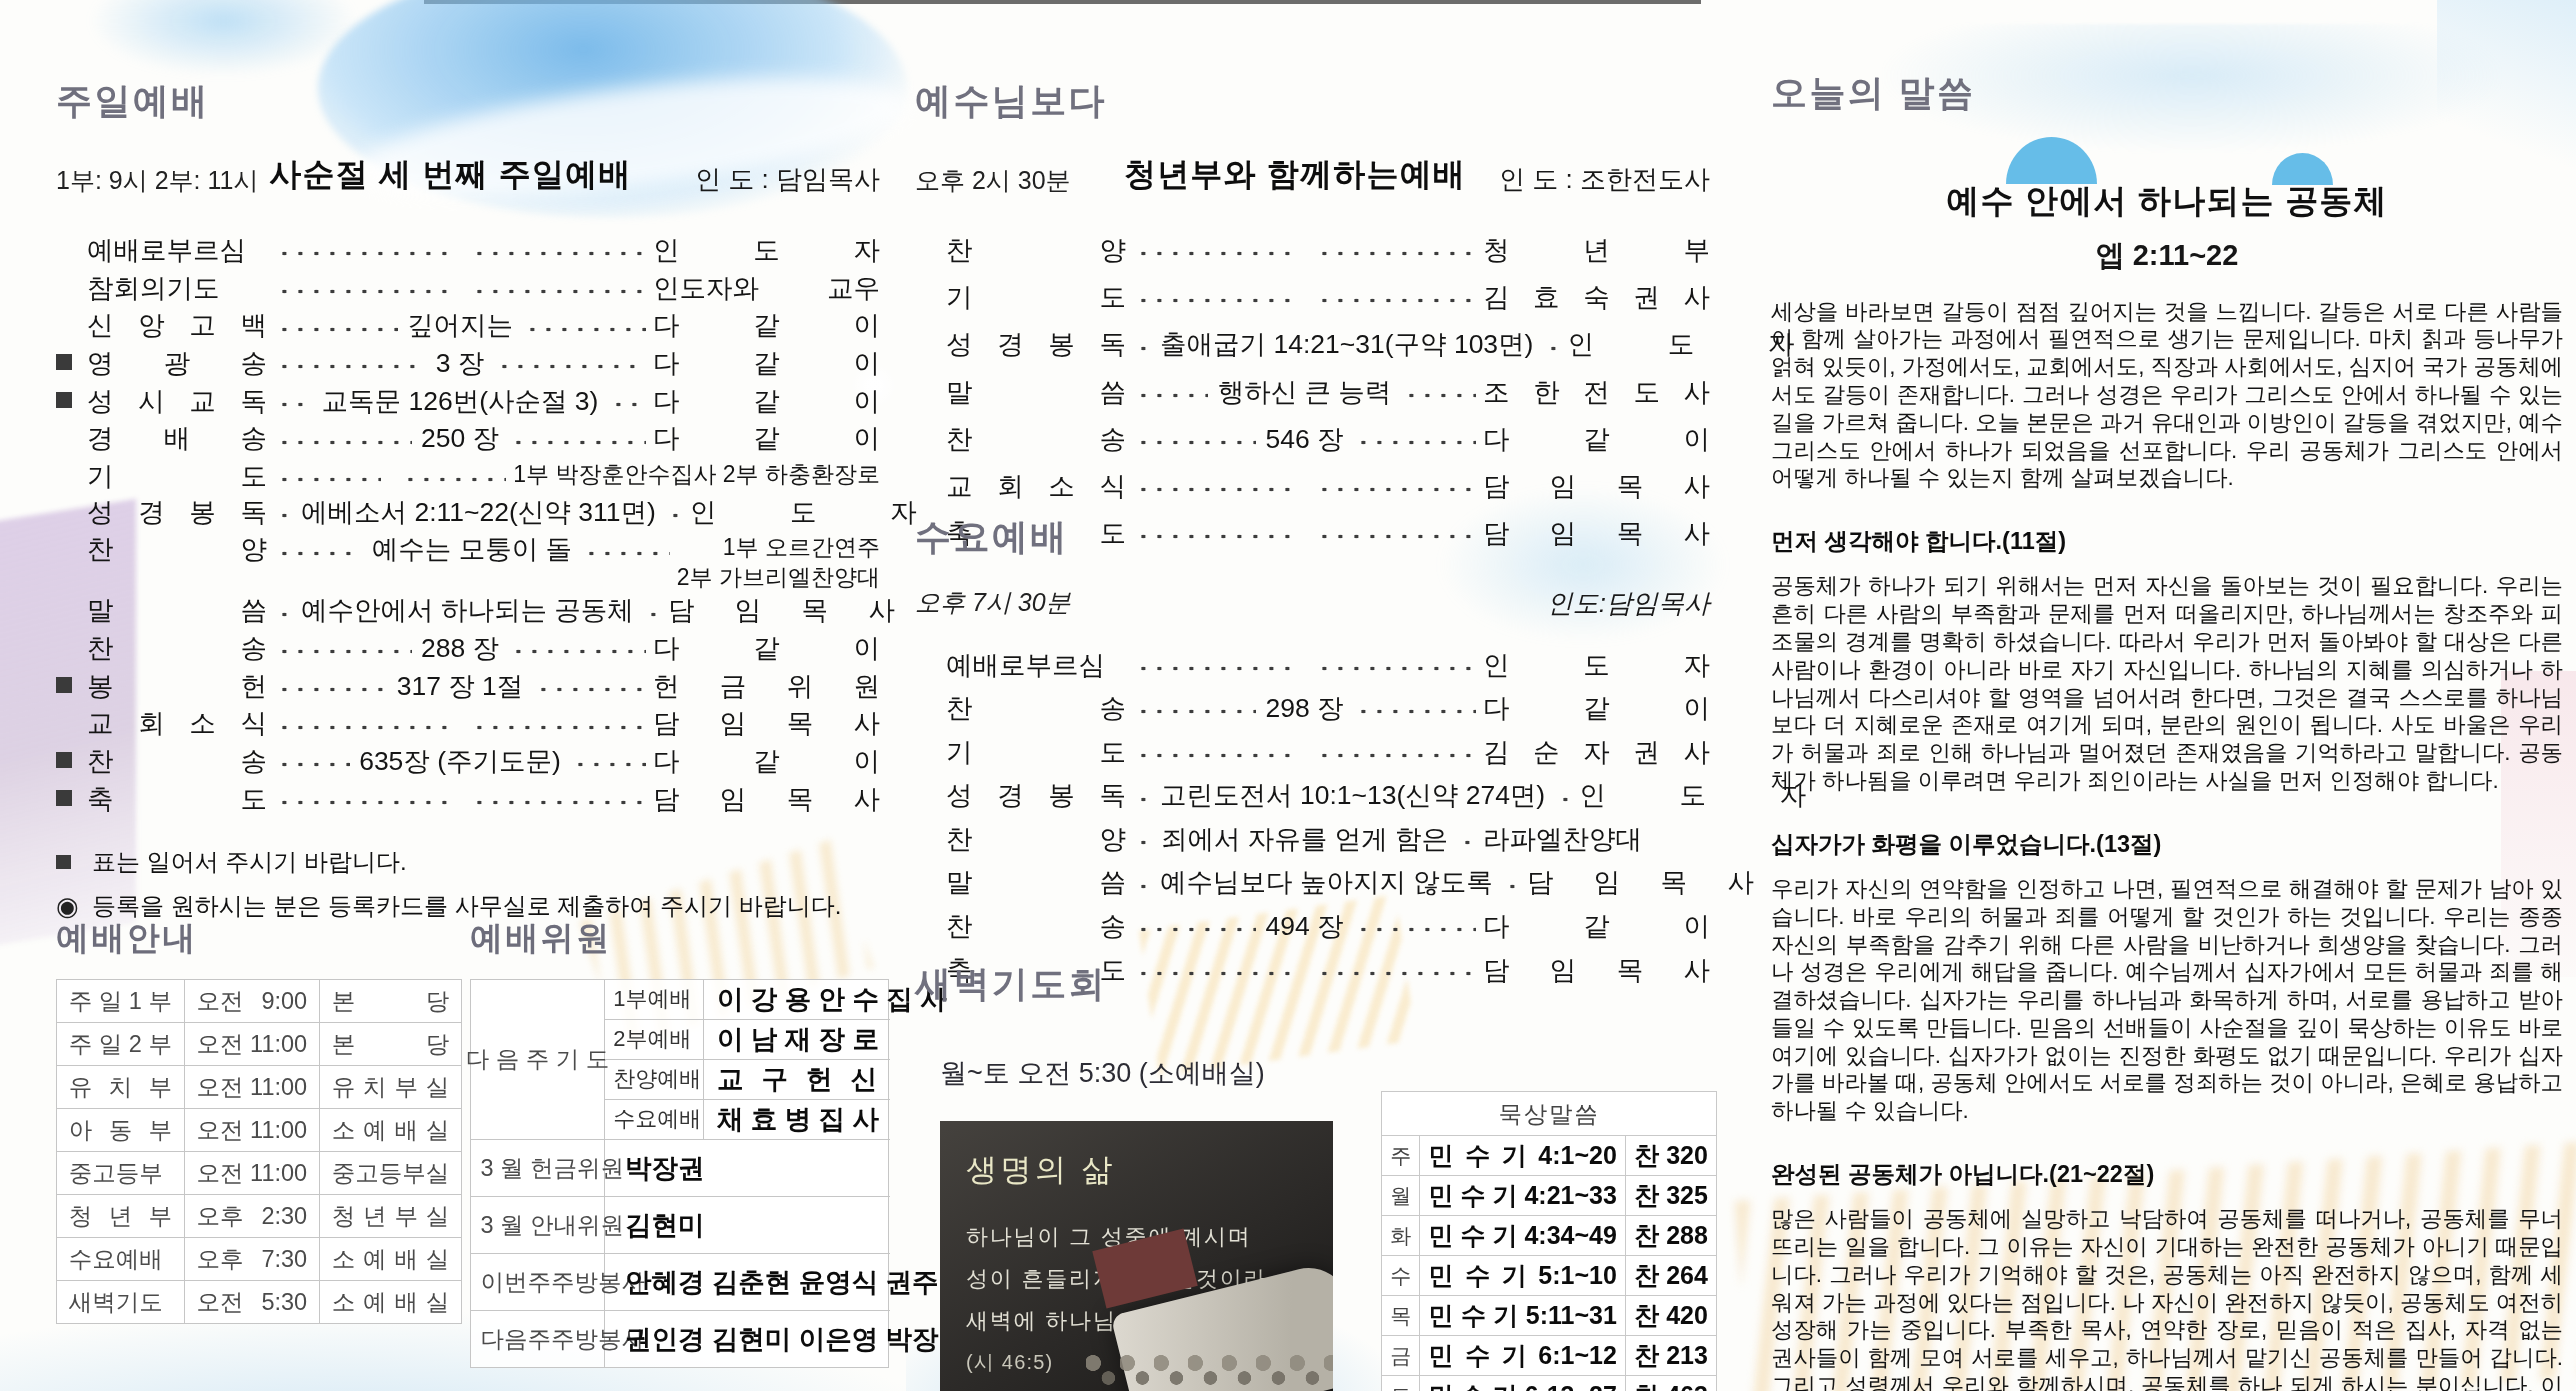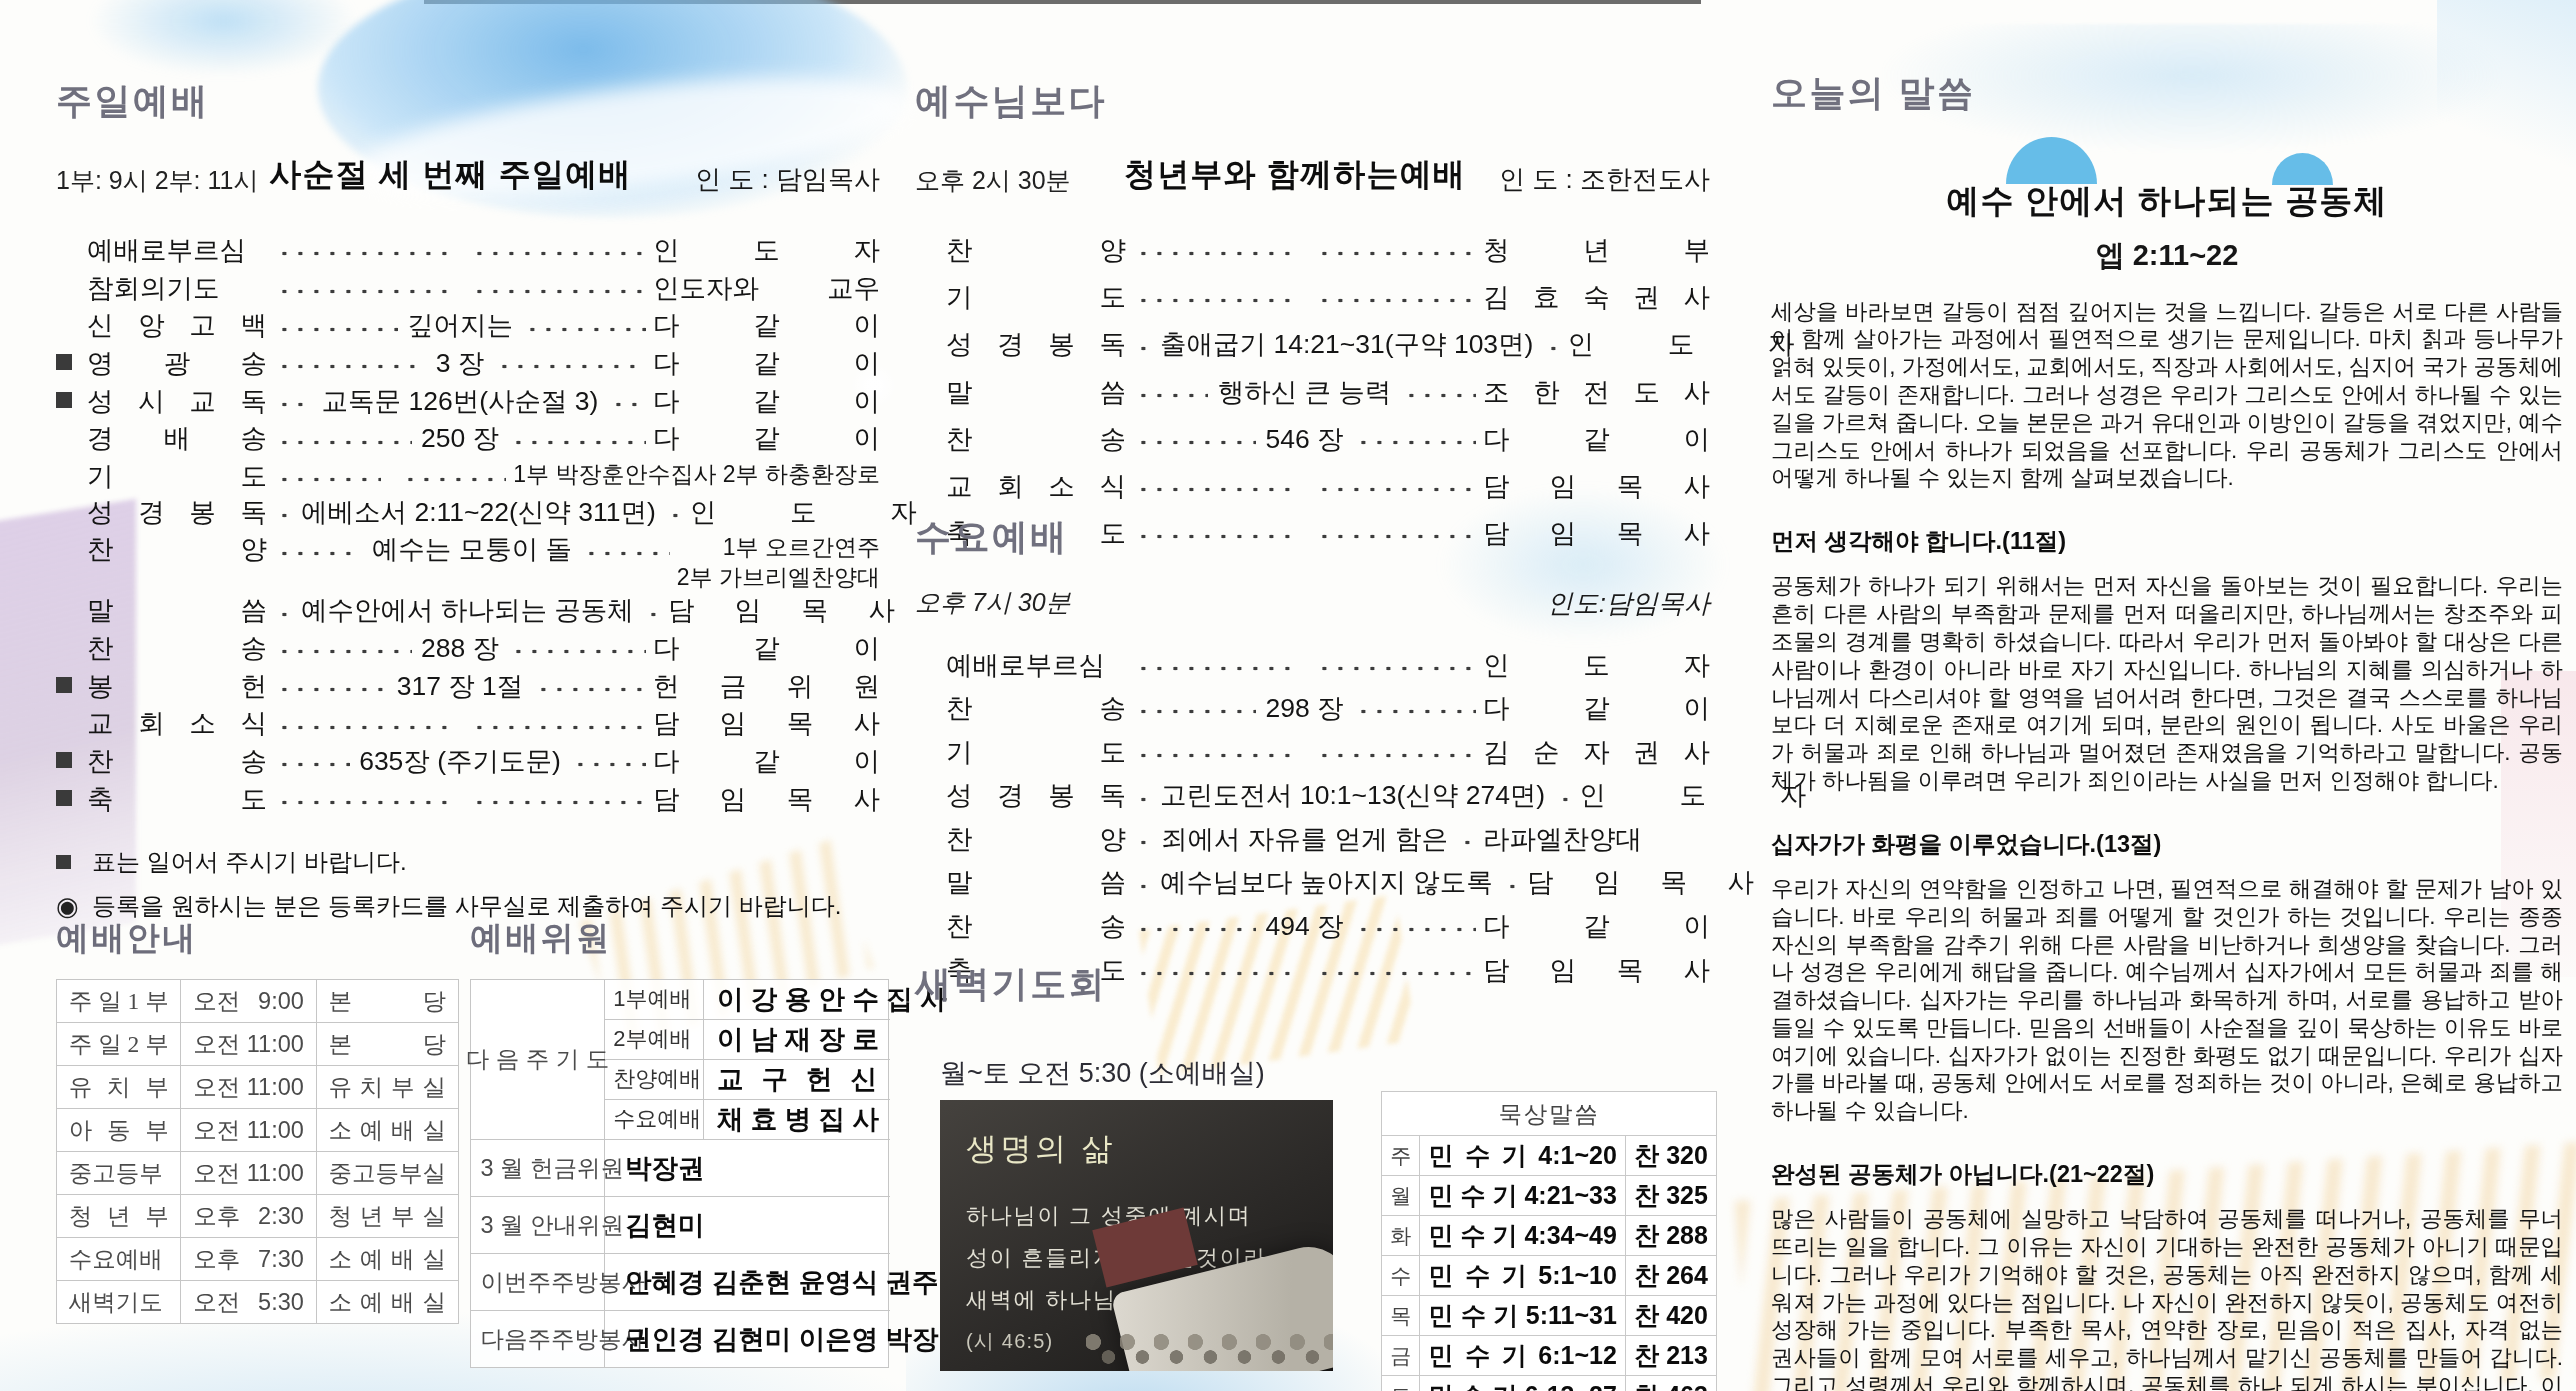--- a/index.html
+++ b/index.html
@@ -70,41 +70,41 @@
   .note .nicon{width:36px;flex:none;display:flex;align-items:center;}
   .nicon .nsq{width:14.7px;height:14.7px;background:#3a3a3a;}
   .nicon .ncirc{font-size:26px;color:#222;line-height:1;}
   
   .lc-bottom{position:absolute;top:839px;left:0;width:824px;}
   .lc-a{position:absolute;left:0;top:0;width:388px;}
   .lc-b{position:absolute;left:406px;top:0;width:419px;padding-left:8px;}
   .sec-h2{font-size:33px;font-weight:bold;color:#6d6d7b;letter-spacing:2.4px;}
   table.info{border-collapse:collapse;margin-top:17.7px;background:rgba(255,255,255,.85);}
   table.info td{border:1.2px solid #c6c6c6;font-size:23.5px;color:#4b4b4b;padding:0 11.8px;height:42px;white-space:nowrap;text-align-last:justify;}
-  td.c-name{width:121px;font-family:Liberation Serif, serif;}
+  td.c-name{width:121px;}
   td.c-time{width:132px;}
   td.c-place{width:127px;}
   .comm-grid{display:grid;grid-template-columns:134px 285px;margin-top:17.7px;background:rgba(255,255,255,.85);border:1.2px solid #c6c6c6;}
   .glabel{grid-column:1;grid-row:1;border-right:1.2px solid #c6c6c6;border-bottom:1.2px solid #c6c6c6;
           display:flex;align-items:center;justify-content:center;font-size:23.5px;color:#4b4b4b;white-space:nowrap;}
   .grows{grid-column:2;grid-row:1;}
   .grow{display:grid;grid-template-columns:99px 1fr;border-bottom:1.2px solid #c6c6c6;}
   .gsvc{font-size:22px;color:#333;border-right:1.2px solid #c6c6c6;display:flex;align-items:center;padding-left:8.2px;height:39px;white-space:nowrap;}
   .gname{font-size:26.5px;font-weight:bold;color:#0c0c0c;line-height:39px;padding:0 13px;text-align-last:justify;white-space:nowrap;}
   .crows{grid-column:1 / span 2;grid-row:2;}
   .crow{display:grid;grid-template-columns:134px 1fr;border-bottom:1.2px solid #c6c6c6;}
   .crow:last-child{border-bottom:none;}
   .clabel{font-size:23.5px;color:#4b4b4b;border-right:1.2px solid #c6c6c6;display:flex;align-items:center;padding-left:9.4px;height:56px;white-space:nowrap;}
   .cvalue{font-size:26.5px;font-weight:bold;color:#0c0c0c;display:flex;align-items:center;padding-left:20px;white-space:nowrap;}
   
   .mid-sec{position:absolute;left:0;width:795px;}
   .ms1{top:0;} .ms2{top:436px;} .ms3{top:883px;}
   .dawn-wrap{position:relative;height:506px;}
   .dawn-sched{position:absolute;left:25px;top:46px;font-size:27px;color:#2c2c34;}
-  .verse-card{position:absolute;left:25px;top:91px;width:393px;height:271px;overflow:hidden;
+  .verse-card{position:absolute;left:25px;top:112px;width:393px;height:271px;overflow:hidden;
               background:linear-gradient(150deg,#45423e,#2b2927 58%,#181716);color:#e6e4da;
               padding:28px 26px;box-sizing:border-box;}
   .vc-title{font-size:31px;color:#e9e7c6;letter-spacing:3.5px;}
   .vc-lines{margin-top:25px;}
   .vc-line{font-size:22px;letter-spacing:1.8px;line-height:1.92;color:#e2e0d4;white-space:nowrap;}
   .vc-ref{font-size:20px;color:#c9c7ba;margin-top:5.9px;letter-spacing:1.2px;}
   .vc-book{position:absolute;right:-23.5px;bottom:-17.7px;width:235px;height:124px;transform:rotate(-14deg);
            background:linear-gradient(105deg,#ddd9d0,#b5b1a6 70%);border-radius:13px 41px 20px 20px;box-shadow:0 0 23.5px rgba(0,0,0,.45);}
   .vc-spine{position:absolute;right:141px;bottom:94px;width:94px;height:59px;background:#6e3a38;transform:rotate(-14deg);}
   .vc-peb{position:absolute;right:-5.9px;bottom:-4.7px;width:253px;height:47px;opacity:.85;

